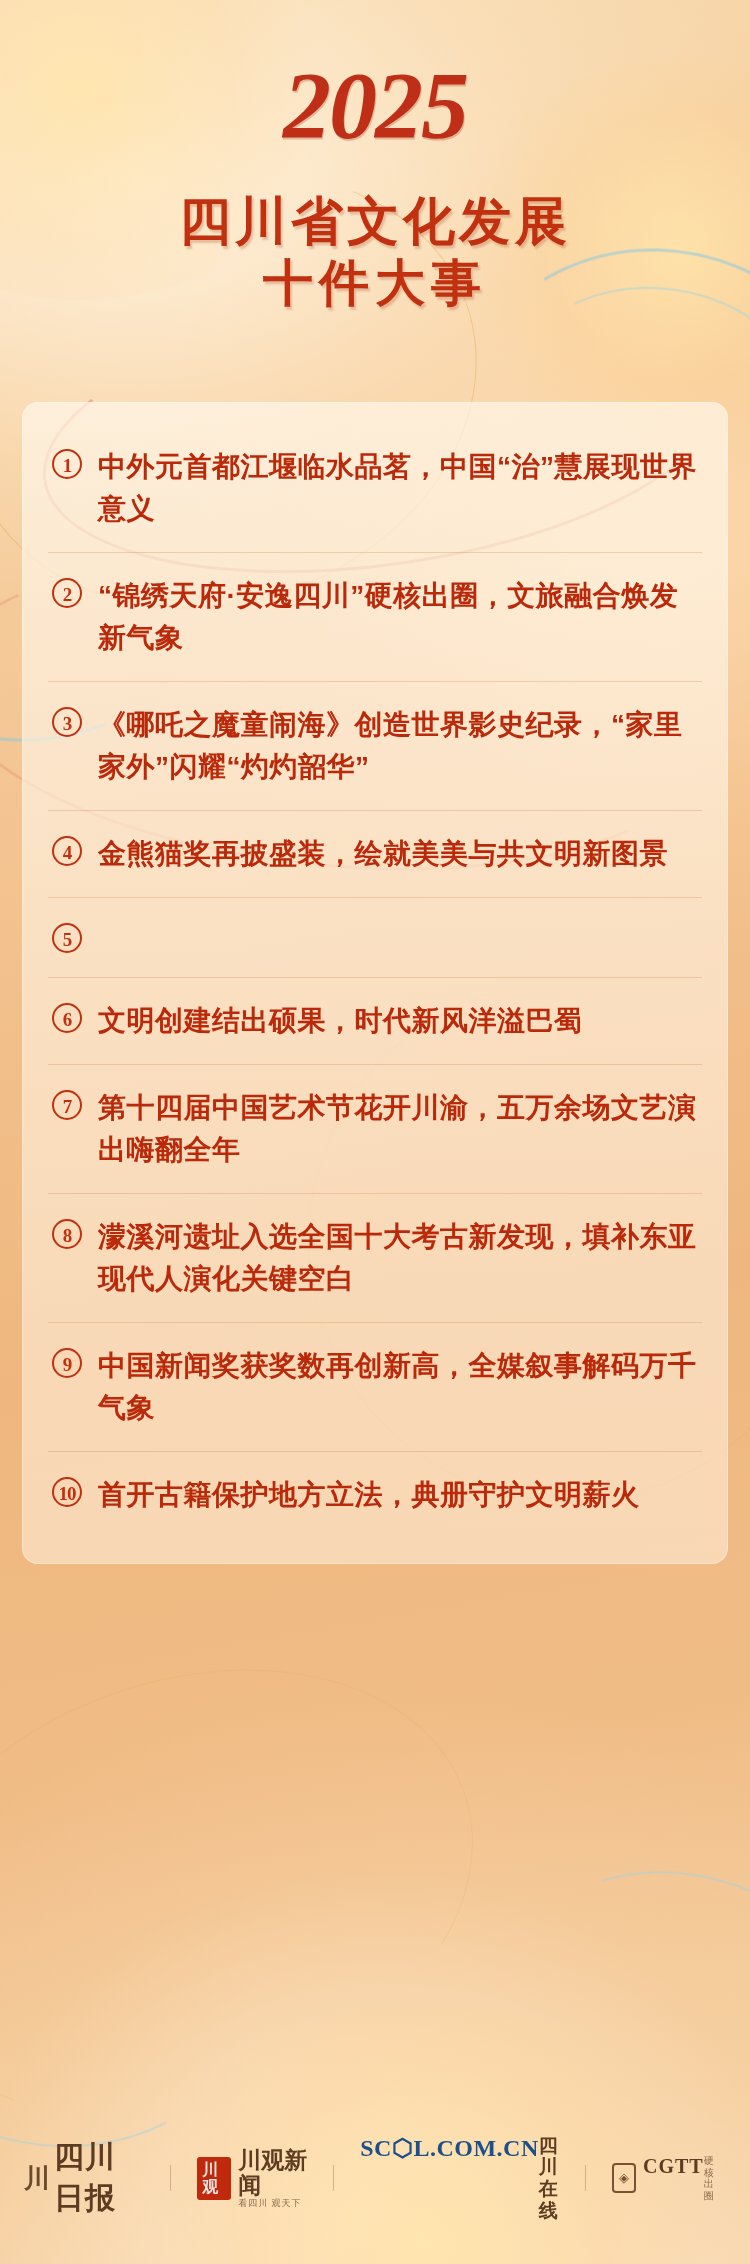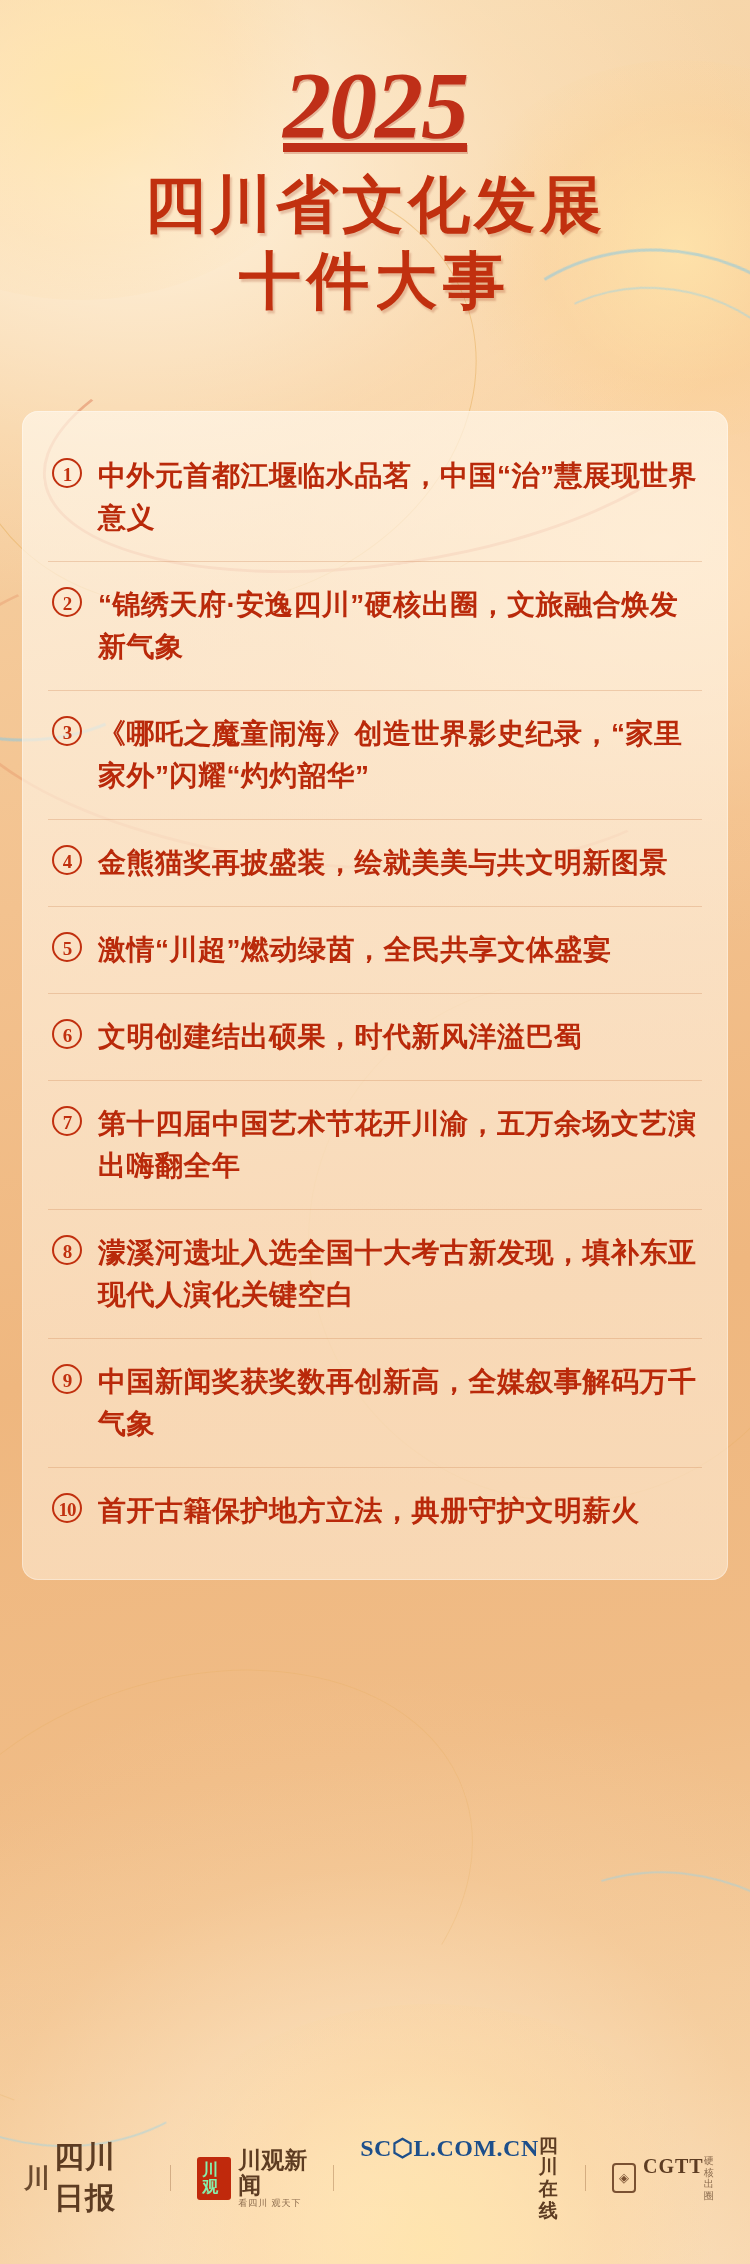--- a/index.html
+++ b/index.html
@@ -57,35 +57,34 @@
   }
   .year {
     font-family: "Liberation Serif", "DejaVu Serif", serif;
     font-size: 96px;
     line-height: 1;
     font-weight: bold;
     font-style: italic;
     color: #bf2f18;
     letter-spacing: -2px;
     text-shadow: 1px 2px 0 rgba(160,40,20,0.25);
-    text-decoration: underline;
   }
   .title-main {
-    margin-top: 18px;
-    font-family: Liberation Mono, monospace;
-    font-size: 62px;
+    margin-top: 36px;
+    font-family: Liberation Serif, serif;
+    font-size: 52px;
     line-height: 1.22;
     font-weight: bold;
     color: #c1300f;
     letter-spacing: 4px;
     text-shadow: 2px 3px 2px rgba(150,40,15,0.22);
   }
   .title-sub {
-    font-family: Liberation Mono, monospace;
-    font-size: 62px;
+    font-family: Liberation Sans, sans-serif;
+    font-size: 50px;
     line-height: 1.22;
     font-weight: bold;
     color: #c1300f;
     letter-spacing: 6px;
     text-shadow: 2px 3px 2px rgba(150,40,15,0.22);
   }
 
   
   .card {
     position: relative;
@@ -165,21 +164,21 @@
     letter-spacing: -3px;
   }
   .logo1 .logo-name {
     font-size: 30px;
     font-weight: bold;
     color: #5d3c22;
     letter-spacing: 1px;
   }
   .logo2 .logo-mark {
     background: #c0290c;
-    color: #86efac;
+    color: #e5e5e5;
     font-size: 16px;
     padding: 4px 5px;
     border-radius: 3px;
     line-height: 1.1;
     letter-spacing: 0;
   }
   .logo2 .stack { display: flex; flex-direction: column; line-height: 1.1; }
   .logo2 .logo-name { font-size: 23px; font-weight: bold; color: #5d3c22; }
   .logo2 .logo-sub { font-size: 9px; color: #8a6a4c; letter-spacing: 1px; }
   .logo3 .logo-name { font-size: 24px; font-weight: bold; color: #1d4f8b; letter-spacing: 0.5px; }
@@ -242,21 +241,20 @@
       <div class="txt">《哪吒之魔童闹海》创造世界影史纪录，“家里家外”闪耀“灼灼韶华”</div>
     </div>
 
     <div class="row">
       <div class="num"><span class="ring">4</span></div>
       <div class="txt">金熊猫奖再披盛装，绘就美美与共文明新图景</div>
     </div>
 
     <div class="row">
       <div class="num"><span class="ring">5</span></div>
-      <div class="txt">激情“川超”燃动绿茵，全民共享文体盛宴</div>
     </div>
 
     <div class="row">
       <div class="num"><span class="ring">6</span></div>
       <div class="txt">文明创建结出硕果，时代新风洋溢巴蜀</div>
     </div>
 
     <div class="row">
       <div class="num"><span class="ring">7</span></div>
       <div class="txt">第十四届中国艺术节花开川渝，五万余场文艺演出嗨翻全年</div>

